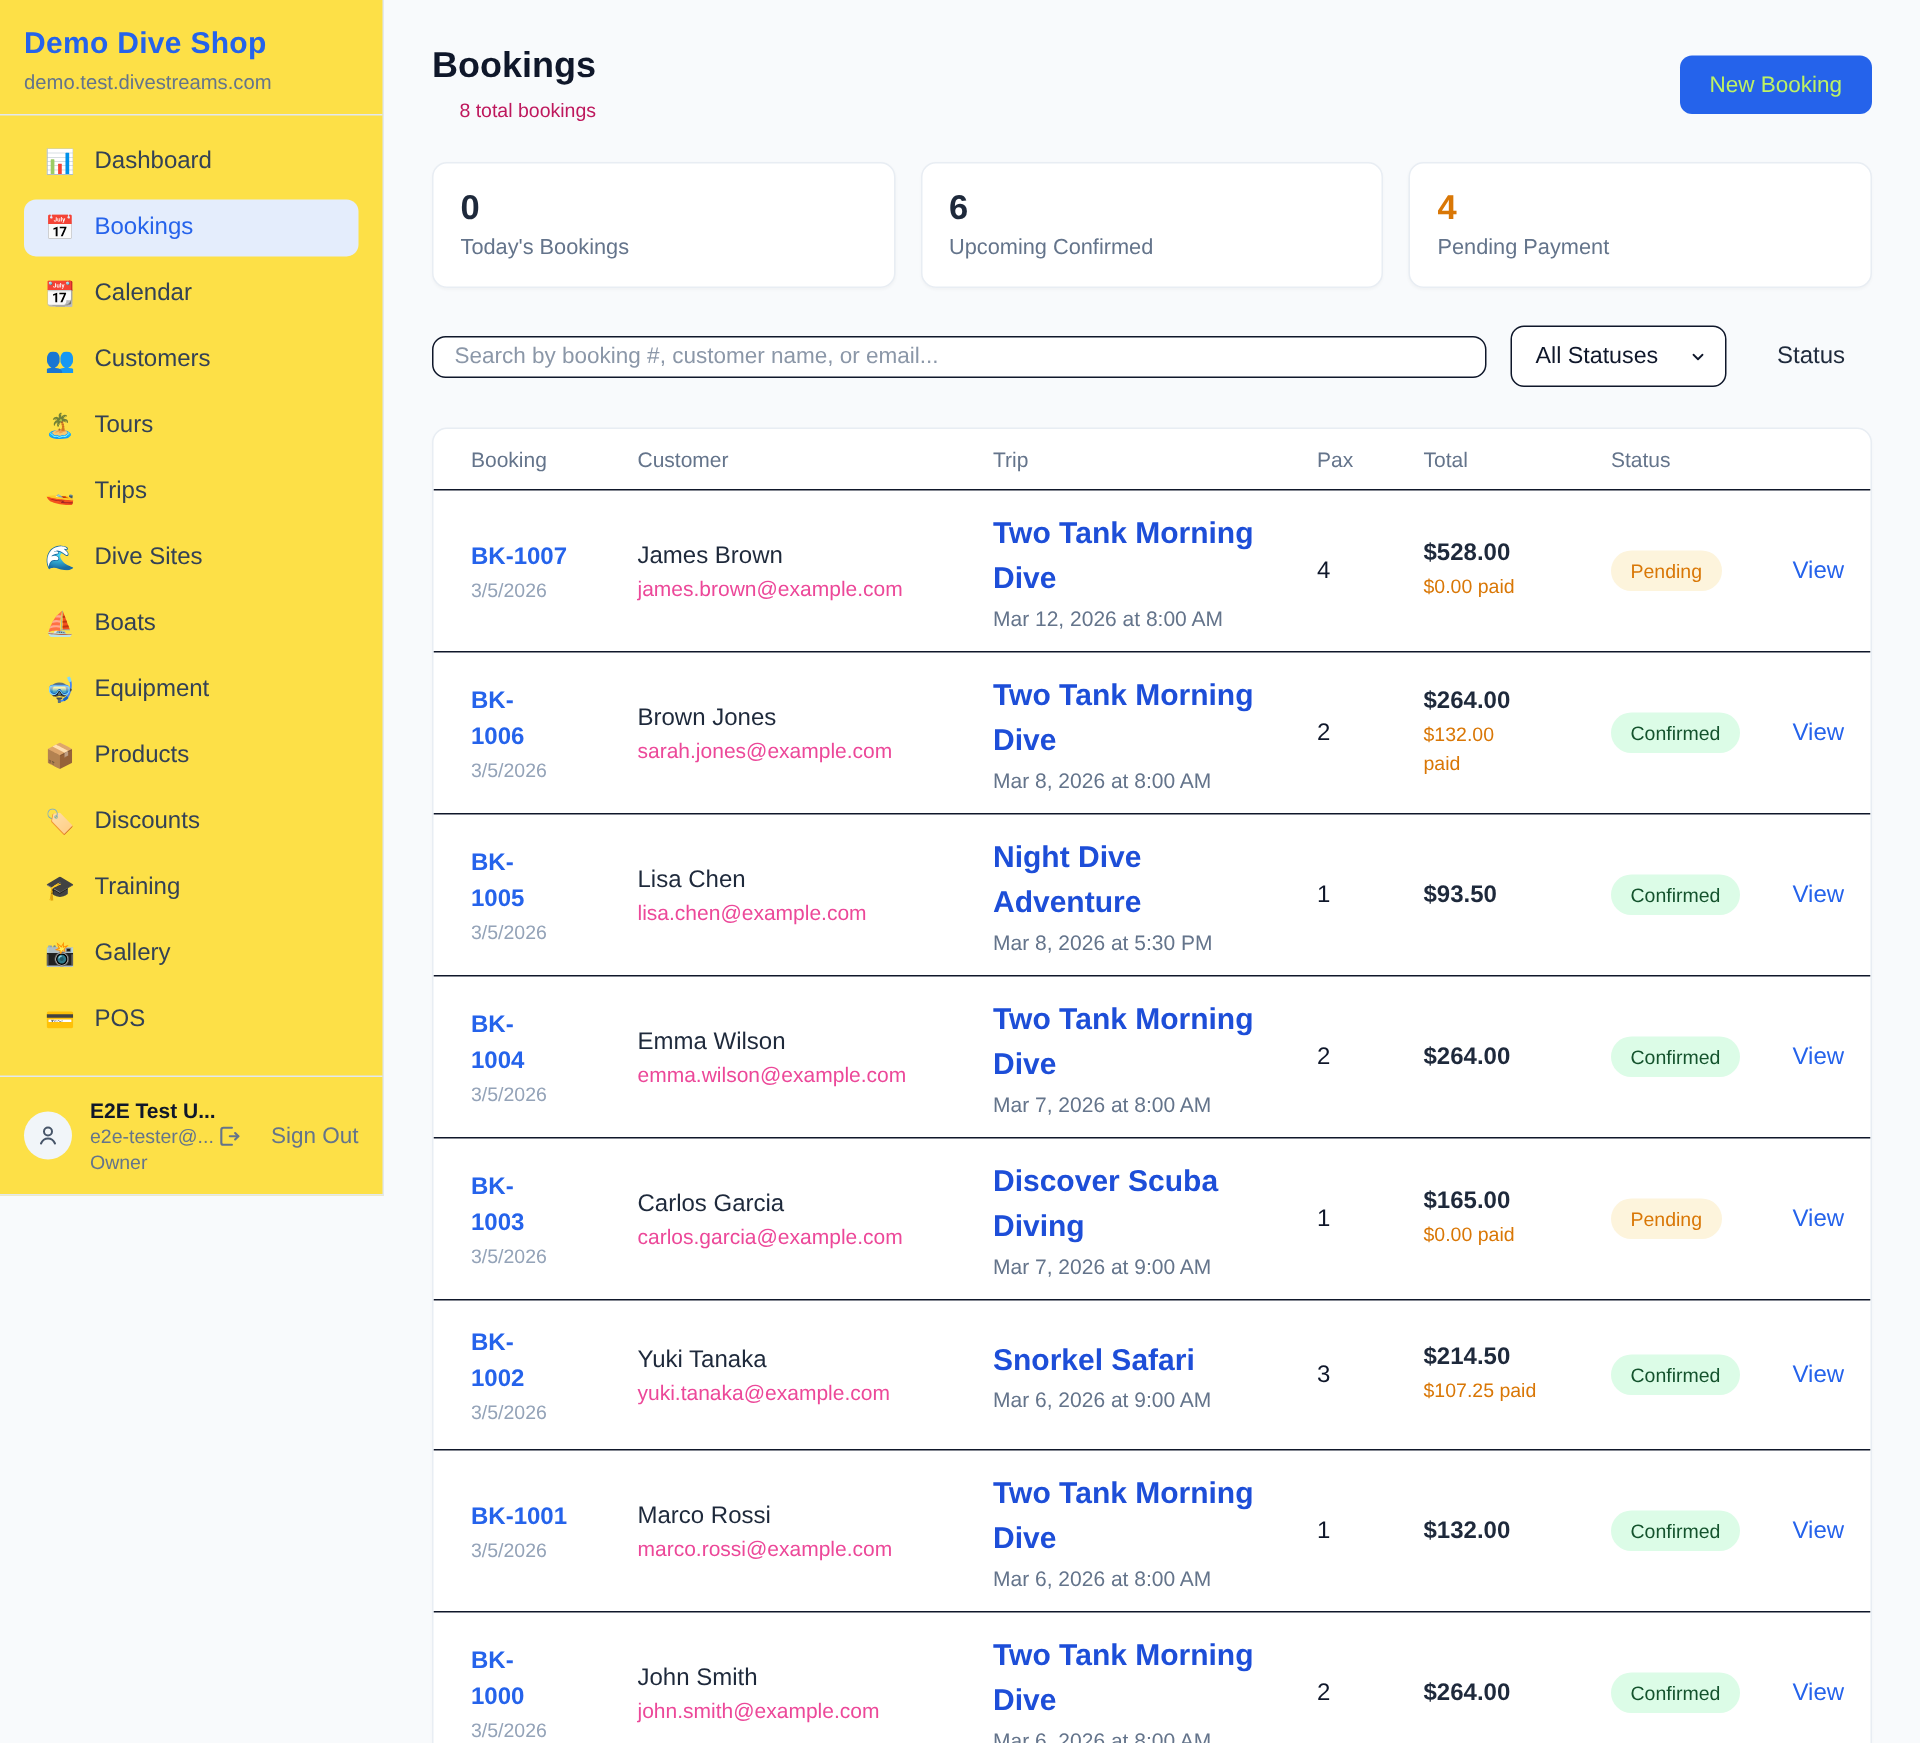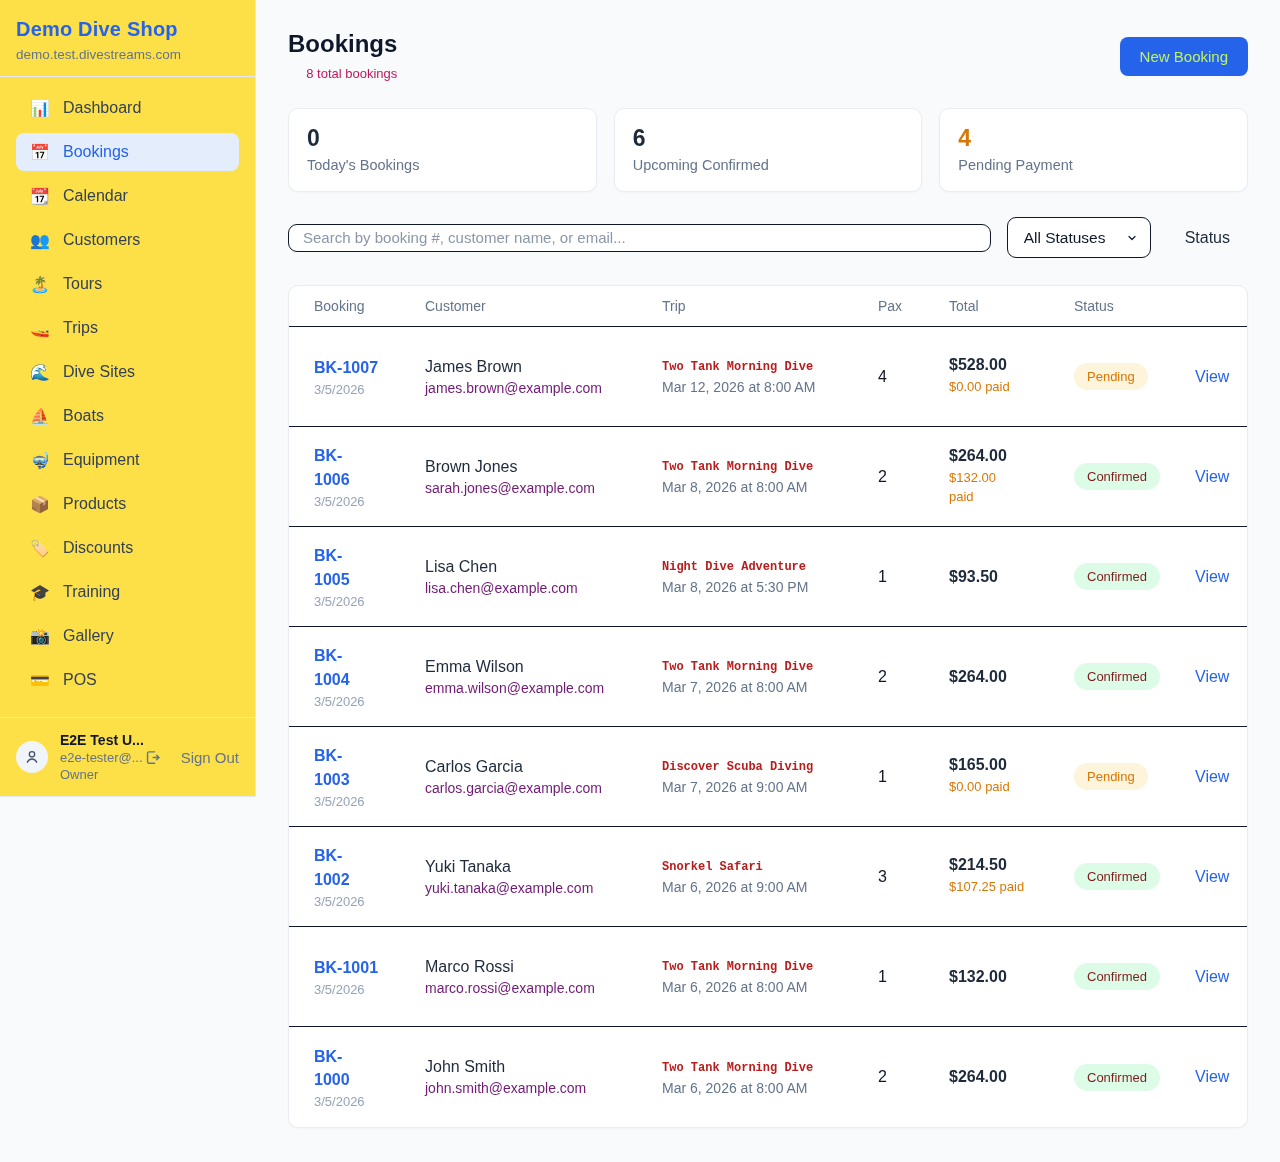--- a/index.html
+++ b/index.html
@@ -103,31 +103,31 @@
     height: 41px; align-items: center;
     color: #64748b; font-size: 14px;
     border-bottom: 1px solid #0f172a;
   }
   .trow { align-items: center; min-height: 100px; padding-top: 14px; padding-bottom: 14px; border-bottom: 1px solid #0f172a; }
   .trow:last-child { border-bottom: none; }
   .cell { padding-right: 14px; }
   .bid { color: #2563eb; font-size: 16px; font-weight: 600; text-decoration: none; white-space: pre-line; display: block; line-height: 1.45; cursor: pointer; }
   .bdate { color: #94a3b8; font-size: 13px; margin-top: 3px; }
   .cust-name { color: #1e293b; font-size: 16px; }
-  .cust-email { color: #701a75; font-size: 14px; margin-top: 4px; }
-  .trip-name { color: #b91c1c; font-size: 12px; font-weight: 600; line-height: 1.5; max-width: 185px; font-family: Liberation Mono, monospace; }
+  .cust-email { color: #ec4899; font-size: 14px; margin-top: 4px; }
+  .trip-name { color: #1d4ed8; font-size: 20px; font-weight: 600; line-height: 1.5; max-width: 185px; }
   .trip-when { color: #64748b; font-size: 14px; margin-top: 3px; }
   .pax { font-size: 16px; color: #0f172a; }
   .total { font-size: 16px; font-weight: 700; color: #1e293b; }
   .paid { font-size: 13px; color: #d97706; margin-top: 4px; white-space: pre-line; line-height: 1.4; }
   .badge {
     display: inline-block; padding: 6px 13px; border-radius: 999px; font-size: 13px;
   }
   .badge--pending { background: #fdf4dc; color: #d97706; }
-  .badge--confirmed { background: #dcfce7; color: #7f1d1d; }
+  .badge--confirmed { background: #dcfce7; color: #14532d; }
   .view-link { color: #2563eb; font-size: 16px; font-weight: 500; text-decoration: none; cursor: pointer; }
   svg { display: block; }
 </style>
 </head>
 <body>
 
 <aside class="sidebar">
   <div class="brand">
     <div class="brand-name">Demo Dive Shop</div>
     <div class="brand-domain">demo.test.divestreams.com</div>

